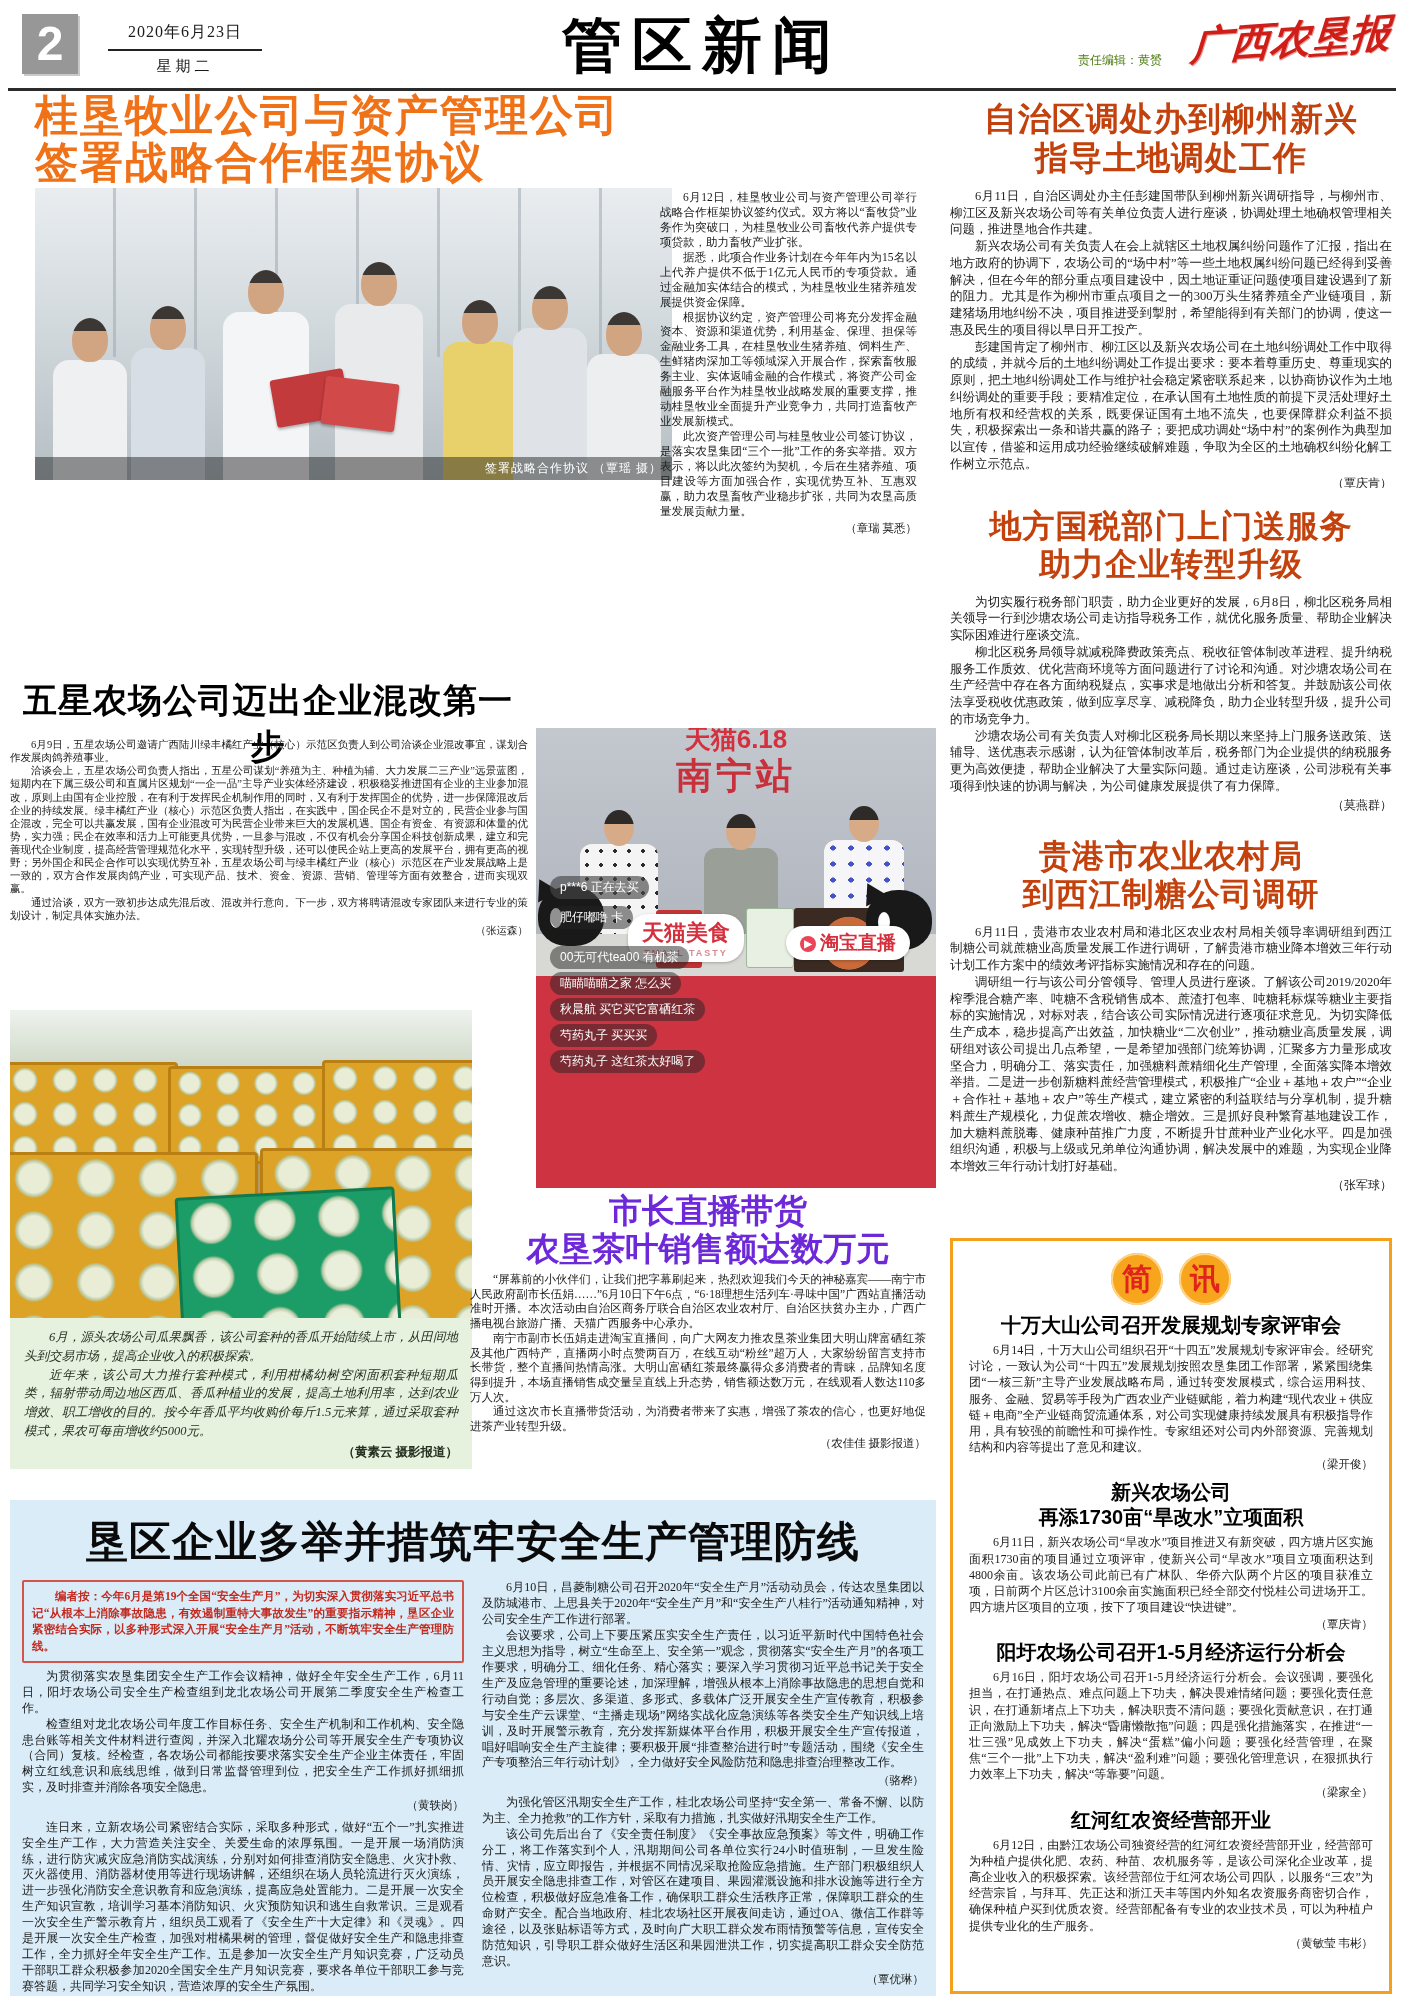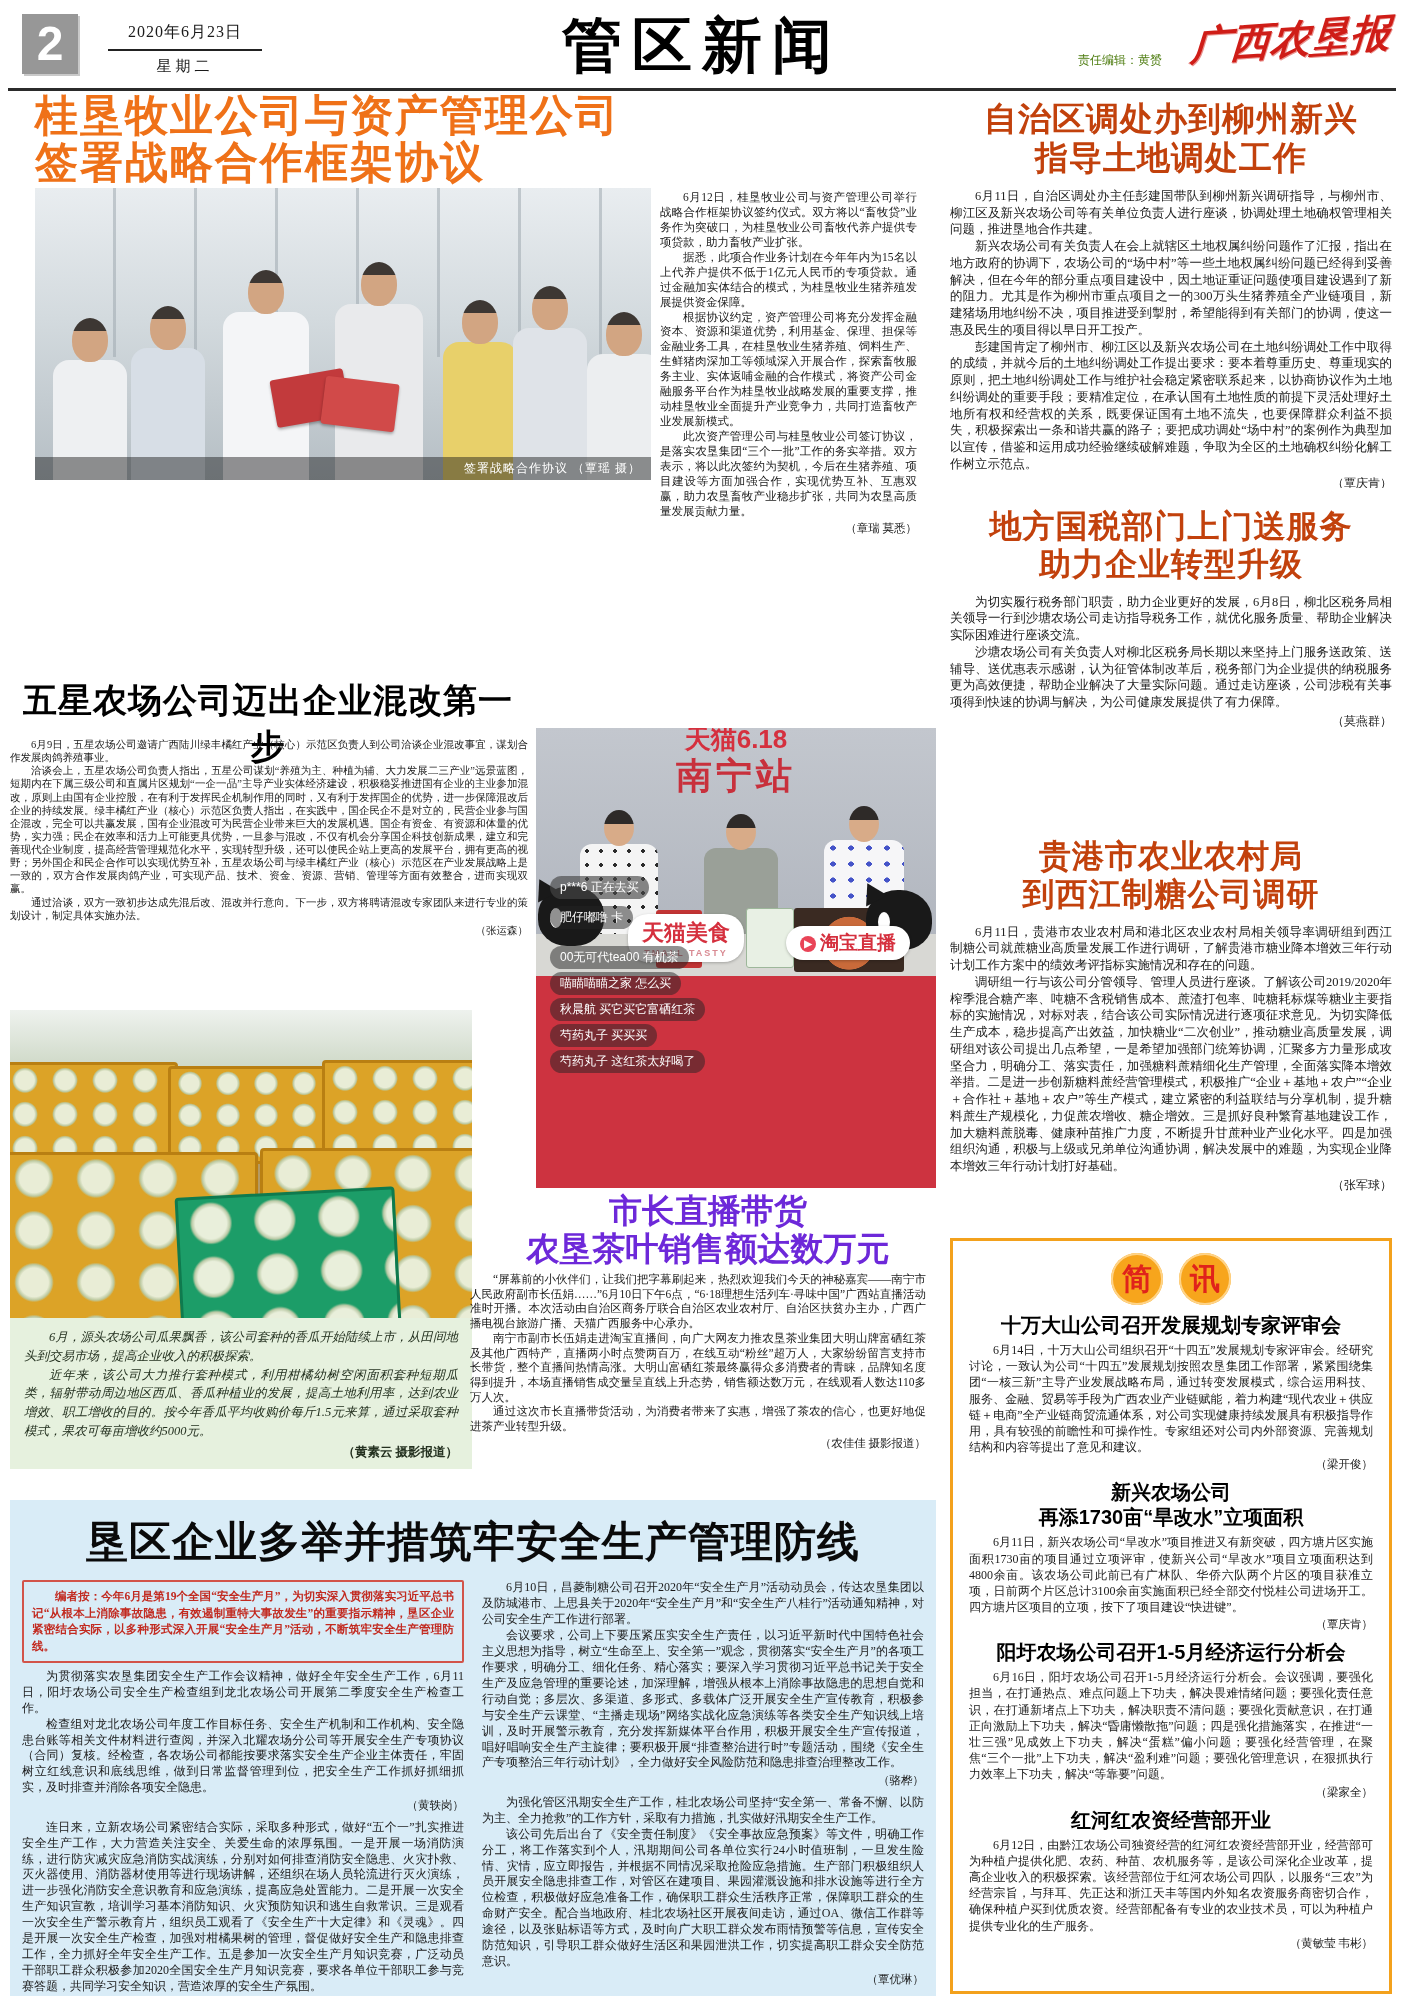--- a/index.html
+++ b/index.html
@@ -20,21 +20,21 @@
             font-family:"DejaVu Serif",serif;font-style:italic;font-weight:bold;font-size:40px;
             transform:rotate(-4deg) skewX(-8deg);text-shadow:1px 1px 0 #e9938f;}
   .hdr-rule{position:absolute;left:8px;top:88px;width:1388px;height:3px;background:#2b2b2b;}
   
   .p{margin:0;text-indent:2em;text-align:justify;}
   .by{text-align:right;margin:2px 0 0;}
   
   .a1-title{position:absolute;left:35px;top:92px;width:882px;text-align:left;color:#ef7118;
             font-family:"Liberation Sans",sans-serif;font-weight:900;font-size:43px;line-height:1.1;letter-spacing:2px;}
   .photo1{position:absolute;left:35px;top:188px;width:616px;height:292px;overflow:hidden;
-          background:linear-gradient(180deg,#e9edf0 0%,#d3dade 45%,#b5bec4 100%);}
+          background:linear-gradient(180deg,#e9edf0 0%,#d3dade 45%,#b5bec4 100%);padding-left:21px;}
   .win{position:absolute;left:0;top:0;width:100%;height:58%;
        background:repeating-linear-gradient(90deg,transparent 0 78px,#9fa9b0 78px 81px);opacity:.55;}
   .pe{position:absolute;bottom:0;width:74px;height:150px;border-radius:16px 16px 0 0;}
   .pe .hd{position:absolute;left:50%;top:-42px;transform:translateX(-50%);width:36px;height:44px;
           border-radius:50% 50% 46% 46%;background:linear-gradient(180deg,#3d3733 0 30%,#d2a582 30%);}
   .pe1{left:18px;background:#eef0f2;height:120px;}
   .pe2{left:96px;background:#d7dee6;height:132px;}
   .pe3{left:188px;background:#f4f5f7;height:168px;width:86px;}
   .pe4{left:300px;background:#e9eaec;height:176px;width:88px;}
   .pe5{left:408px;background:#e8d06a;height:138px;}
@@ -296,20 +296,21 @@
     </div>
   </div>
 
   <div class="rcol-art rb">
     <div class="r-title">
       <div>地方国税部门上门送服务</div>
       <div>助力企业转型升级</div>
     </div>
     <div class="r-body">
       <p class="p">为切实履行税务部门职责，助力企业更好的发展，6月8日，柳北区税务局相关领导一行到沙塘农场公司走访指导税务工作，就优化服务质量、帮助企业解决实际困难进行座谈交流。</p>
+      <p class="p">柳北区税务局领导就减税降费政策亮点、税收征管体制改革进程、提升纳税服务工作质效、优化营商环境等方面问题进行了讨论和沟通。对沙塘农场公司在生产经营中存在各方面纳税疑点，实事求是地做出分析和答复。并鼓励该公司依法享受税收优惠政策，做到应享尽享、减税降负，助力企业转型升级，提升公司的市场竞争力。</p>
       <p class="p">沙塘农场公司有关负责人对柳北区税务局长期以来坚持上门服务送政策、送辅导、送优惠表示感谢，认为征管体制改革后，税务部门为企业提供的纳税服务更为高效便捷，帮助企业解决了大量实际问题。通过走访座谈，公司涉税有关事项得到快速的协调与解决，为公司健康发展提供了有力保障。</p>
       <p class="by">（莫燕群）</p>
     </div>
   </div>
 
   <div class="rcol-art rc">
     <div class="r-title">
       <div>贵港市农业农村局</div>
       <div>到西江制糖公司调研</div>
     </div>

